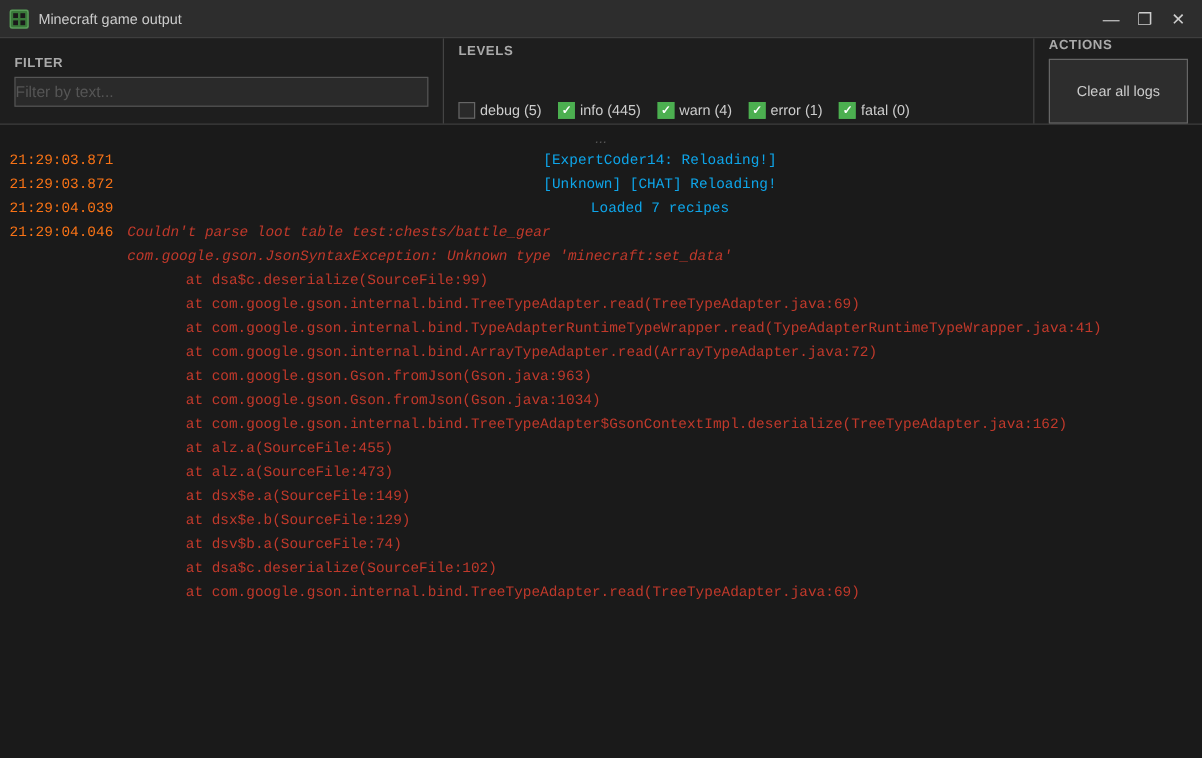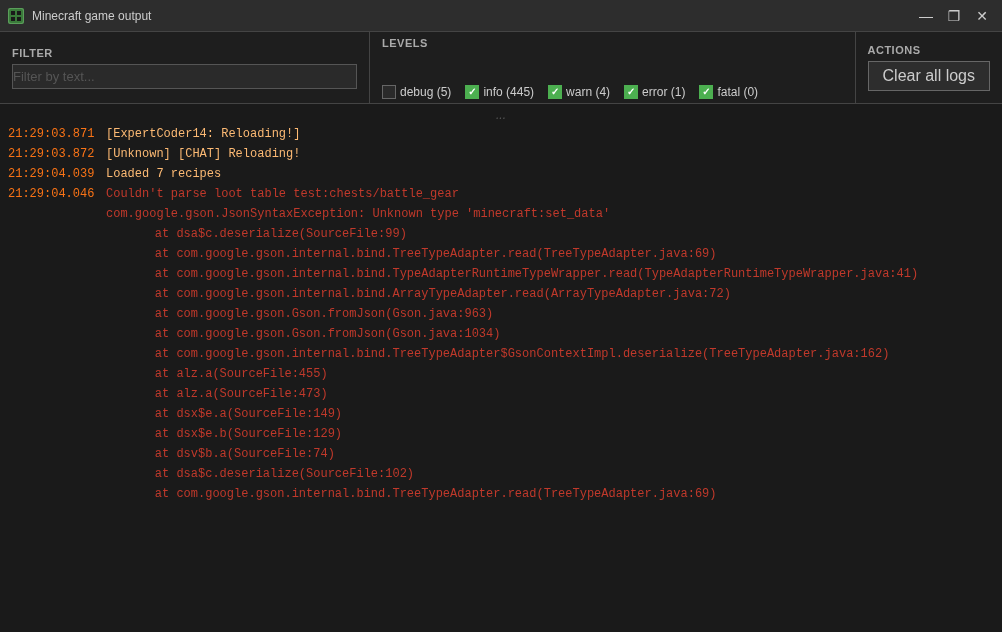--- a/index.html
+++ b/index.html
@@ -138,22 +138,22 @@
     .checkmark {
       color: white;
       font-size: 10px;
       font-weight: bold;
     }
     .clear-btn {
       background: #2d2d2d;
       border: 1px solid #666;
       color: #ccc;
       font-family: Arial, sans-serif;
-      font-size: 16px;
-      padding: 5px 14px;
+      font-size: 12px;
+      padding: 19px 14px;
       cursor: pointer;
       white-space: nowrap;
     }
 
     
     .log-area {
       flex: 1;
       overflow-y: auto;
       background: #1a1a1a;
       padding: 2px 0;
@@ -173,22 +173,22 @@
       color: #f97316;
       flex-shrink: 0;
       width: 90px;
       margin-right: 8px;
     }
     .log-message {
       flex: 1;
       white-space: pre-wrap;
       word-break: break-all;
     }
-    .log-message.info { color: #fdba74; }
-    .log-message.error { color: #c0392b; }
+    .log-message.info { color: #0ea5e9; text-align: center; }
+    .log-message.error { color: #c0392b; font-style: italic; }
     .log-message.error-stack { color: #c0392b; padding-left: 20px; }
 
     
     .log-hint {
       color: #555;
       font-size: 12px;
       padding: 2px 8px;
       text-align: center;
       font-family: Arial, sans-serif;
       font-style: italic;

